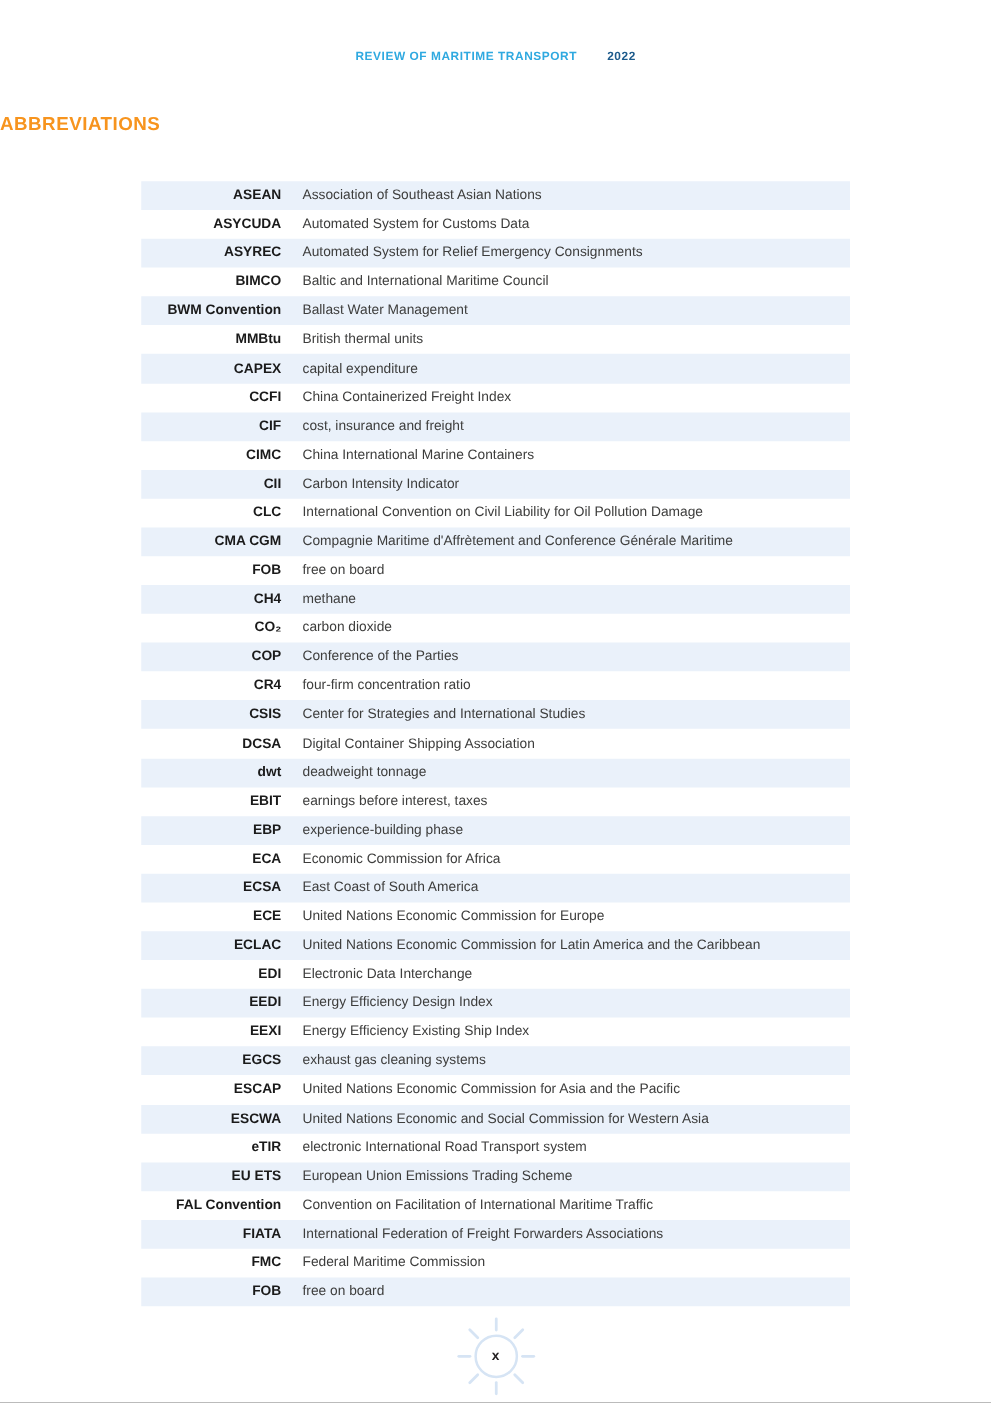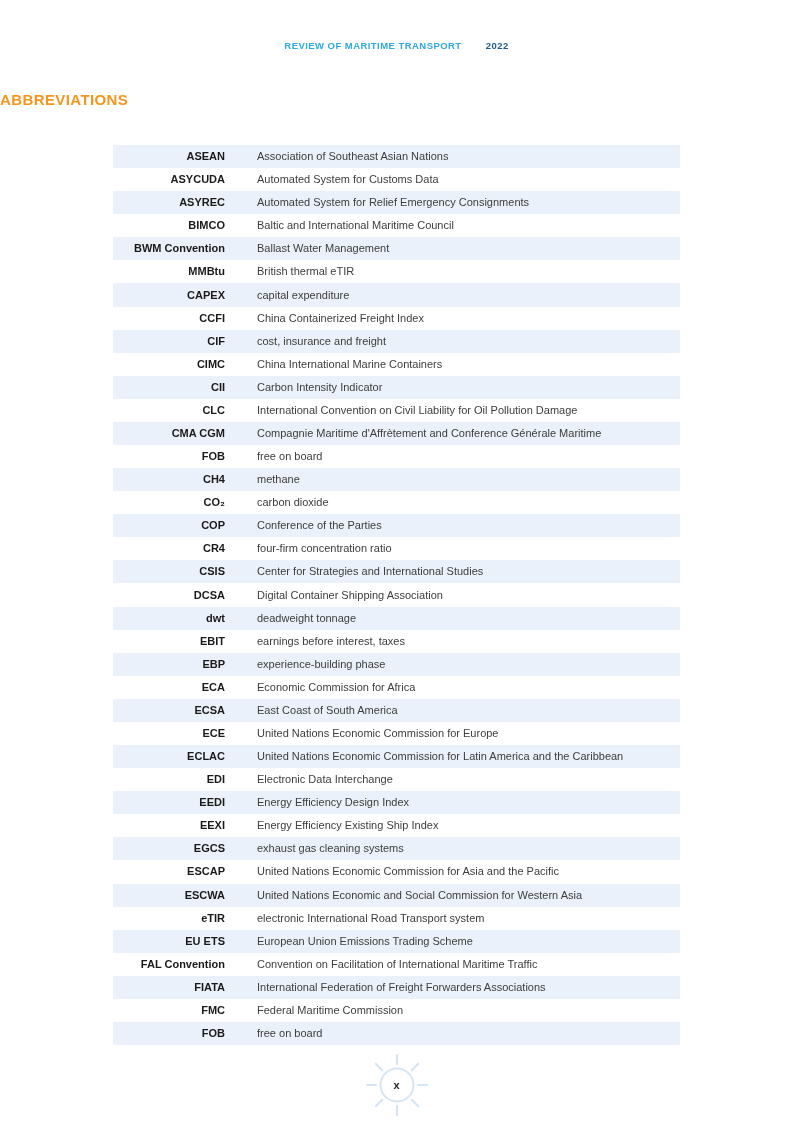--- a/index.html
+++ b/index.html
@@ -32,31 +32,31 @@
     position:absolute;top:91px;left:0;right:0;
     font-size:15px;font-weight:bold;letter-spacing:.4px;
     color:var(--accent-orange);
   }
   .abbr-table{
     position:absolute;top:145px;left:113px;width:567px;
   }
   .abbr-row{
     display:flex;align-items:center;
     height:23.08px;
-    font-size:11px;line-height:1;gap:29px;
+    font-size:11px;line-height:1;
   }
   .abbr-row:nth-child(odd){background:var(--row-shade);}
   .abbr-cell-term{
     width:112px;flex:0 0 112px;
     text-align:right;
     font-weight:bold;color:var(--term-color);
     white-space:nowrap;
   }
   .abbr-cell-def{
-    padding-left:3px;
+    padding-left:17px;
     color:var(--definition-color);
     white-space:nowrap;
   }
   .page-footer{
     position:absolute;top:1048px;left:0;right:0;
     display:flex;justify-content:center;
   }
   .sun-wrap{position:relative;width:74px;height:74px;}
   .sun-wrap svg{display:block;}
   .page-num{
@@ -98,21 +98,21 @@
       <div class="abbr-cell-def">Baltic and International Maritime Council</div>
     </div>
 
     <div class="abbr-row">
       <div class="abbr-cell-term">BWM Convention</div>
       <div class="abbr-cell-def">Ballast Water Management</div>
     </div>
 
     <div class="abbr-row">
       <div class="abbr-cell-term">MMBtu</div>
-      <div class="abbr-cell-def">British thermal eTIR</div>
+      <div class="abbr-cell-def">British thermal units</div>
     </div>
 
     <div class="abbr-row">
       <div class="abbr-cell-term">CAPEX</div>
       <div class="abbr-cell-def">capital expenditure</div>
     </div>
 
     <div class="abbr-row">
       <div class="abbr-cell-term">CCFI</div>
       <div class="abbr-cell-def">China Containerized Freight Index</div>

